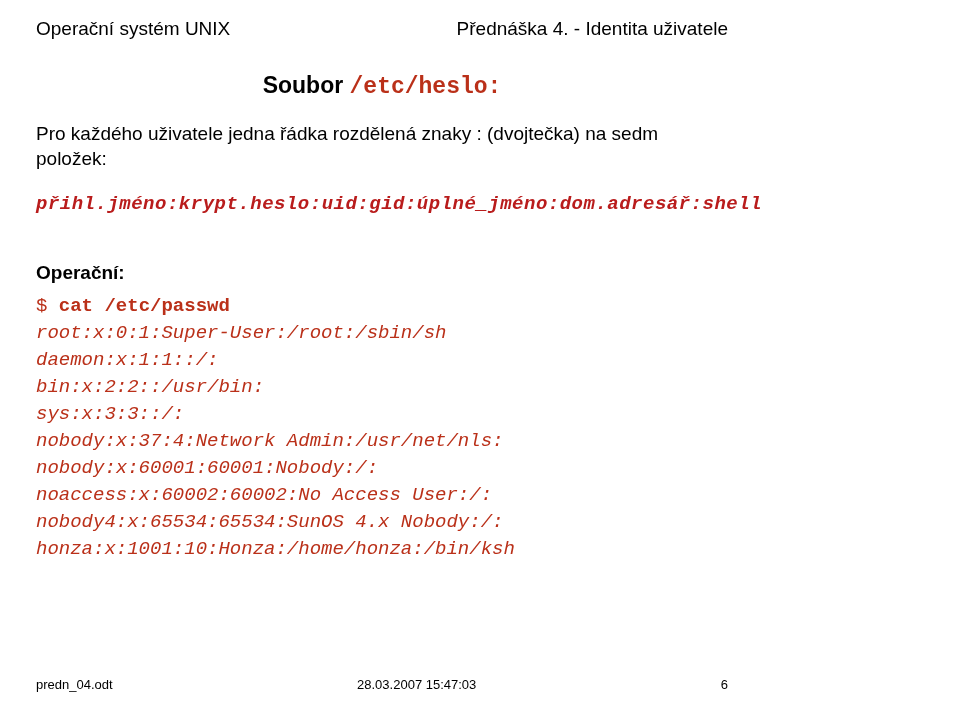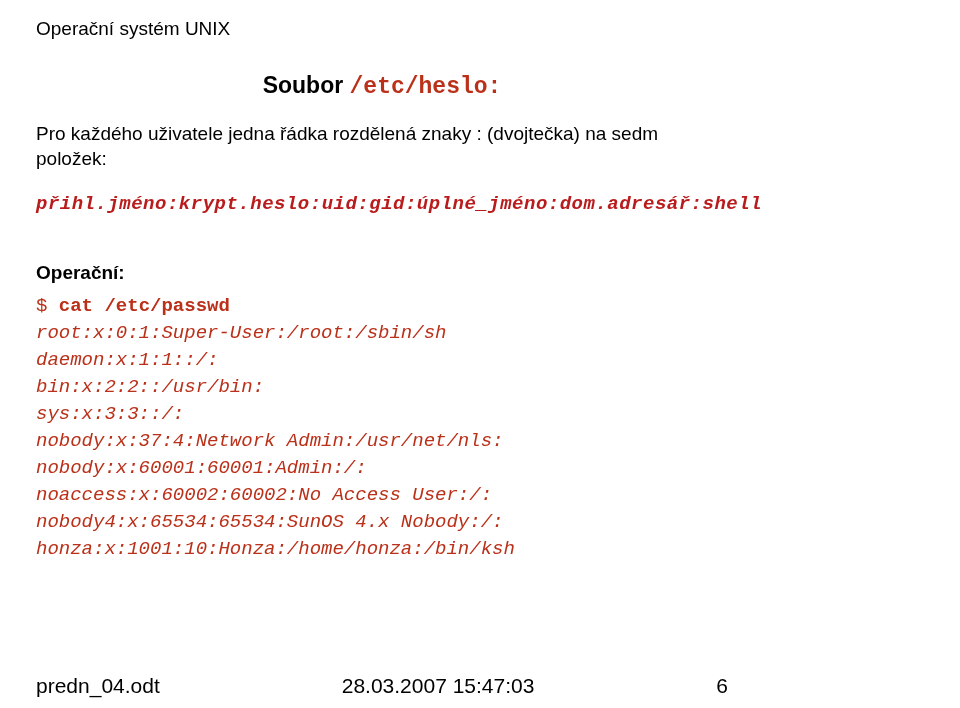--- a/index.html
+++ b/index.html
@@ -69,53 +69,54 @@
   .codeblock .cmd {
     font-weight: bold;
   }
   .codeblock .out {
     font-style: italic;
   }
   .footer-row {
     position: absolute;
     left: 36px;
     right: 36px;
-    bottom: 8px;
+    bottom: 14px;
     display: flex;
     justify-content: space-between;
-    font-size: 21px;
+    font-size: 13px;
   }
 </style>
 </head>
 <body>
 
 <div class="page">
 
   <div class="header-row">
     <span>Operační systém UNIX</span>
+    <span>Přednáška 4. - Identita uživatele</span>
   </div>
 
   <div class="title-row">
     <span>Soubor </span><span class="mono">/etc/heslo:</span>
   </div>
 
 
   <div class="para2">Pro každého uživatele jedna řádka rozdělená znaky : (dvojtečka) na sedm položek:</div>
 
   <div class="fmt">přihl.jméno:krypt.heslo:uid:gid:úplné_jméno:dom.adresář:shell</div>
 
   <div class="example-label">Operační:</div>
 
   <div class="codeblock"><span>$ </span><span class="cmd">cat /etc/passwd</span>
 <span class="out">root:x:0:1:Super-User:/root:/sbin/sh</span>
 <span class="out">daemon:x:1:1::/:</span>
 <span class="out">bin:x:2:2::/usr/bin:</span>
 <span class="out">sys:x:3:3::/:</span>
 <span class="out">nobody:x:37:4:Network Admin:/usr/net/nls:</span>
-<span class="out">nobody:x:60001:60001:Admin:/:</span>
+<span class="out">nobody:x:60001:60001:Nobody:/:</span>
 <span class="out">noaccess:x:60002:60002:No Access User:/:</span>
 <span class="out">nobody4:x:65534:65534:SunOS 4.x Nobody:/:</span>
 <span class="out">honza:x:1001:10:Honza:/home/honza:/bin/ksh</span></div>
 
   <div class="footer-row">
     <span>predn_04.odt</span>
     <span>28.03.2007 15:47:03</span>
     <span>6</span>
   </div>
 

